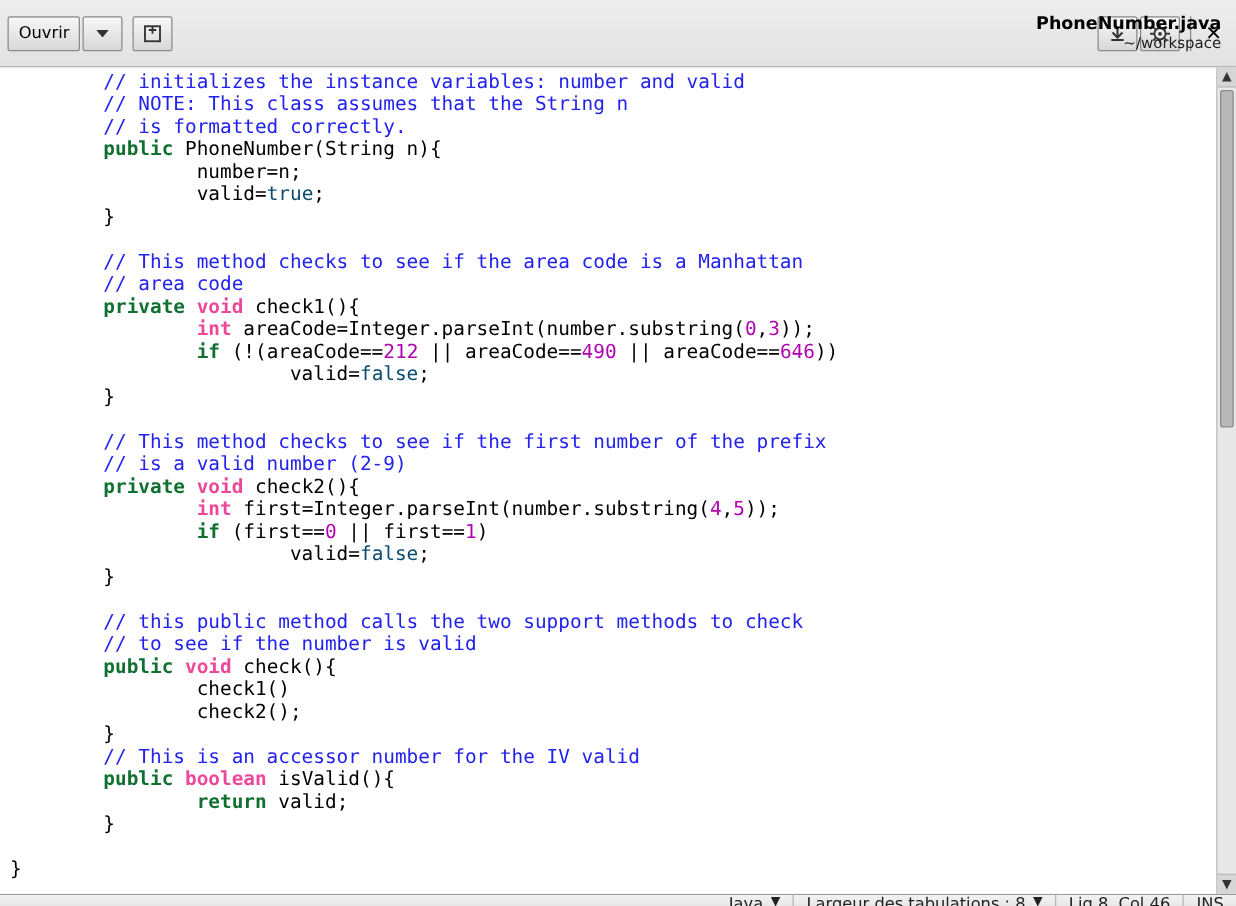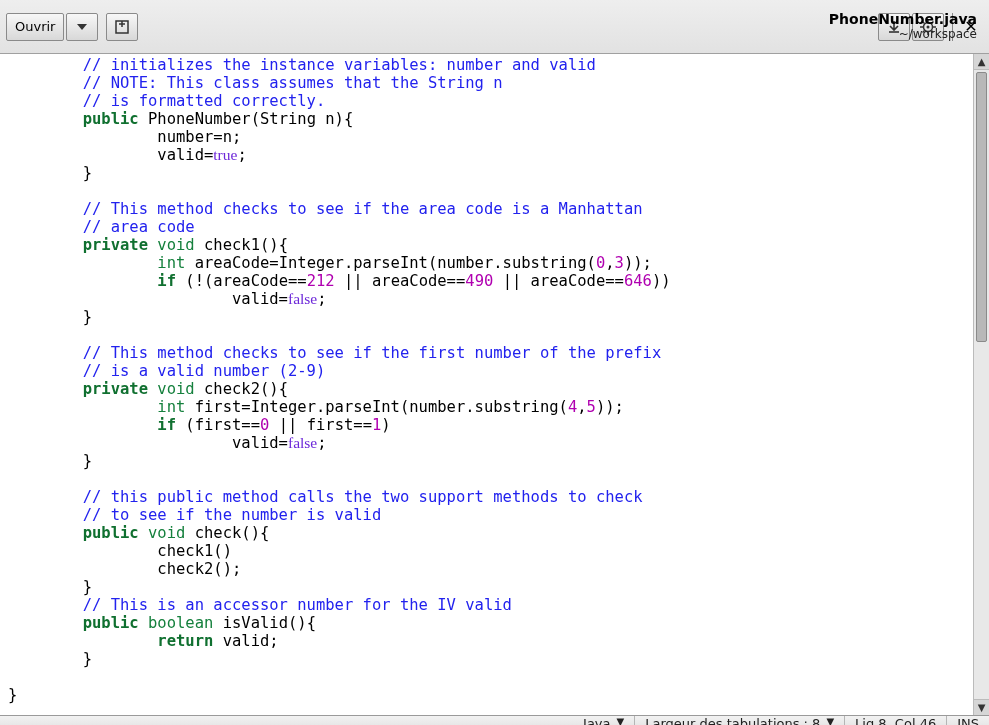--- a/index.html
+++ b/index.html
@@ -98,23 +98,23 @@
     top: 18px; height: 270px;
     background: #b8b8b8;
     border: 1px solid #8a8a8a;
     border-radius: 2px;
     cursor: pointer;
   }
 
   
   .c-comment { color: #2222ee; }
   .c-keyword { color: #107030; font-weight: bold; margin-top: 40px; }
-  .c-type    { color: #15803d; font-weight: normal; }
+  .c-type    { color: #ec4899; font-weight: bold; }
   .c-num     { color: #b000b0; }
-  .c-lit     { color: #6d28d9; font-family: Liberation Serif, serif; }
+  .c-lit     { color: #0c4a6e; }
 
   
   .statusbar {
     height: 22px;
     background: linear-gradient(#f2f2f2,#d9d9d9);
     border-top: 1px solid #9a9a9a;
     display: flex;
     align-items: center;
     font-size: 13px;
     color: #222;

